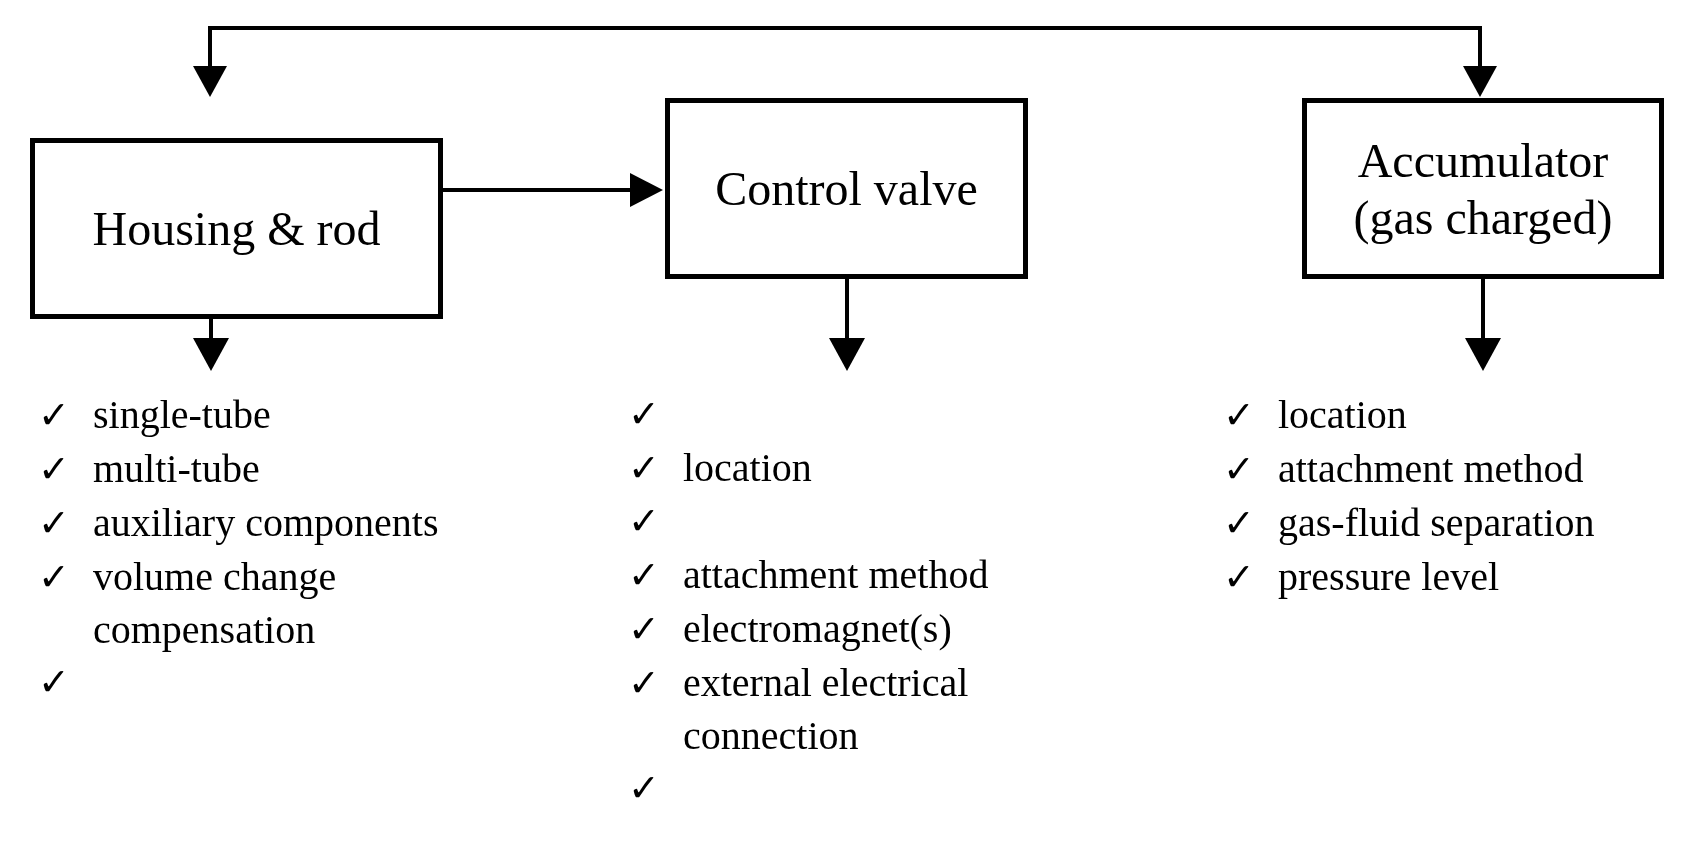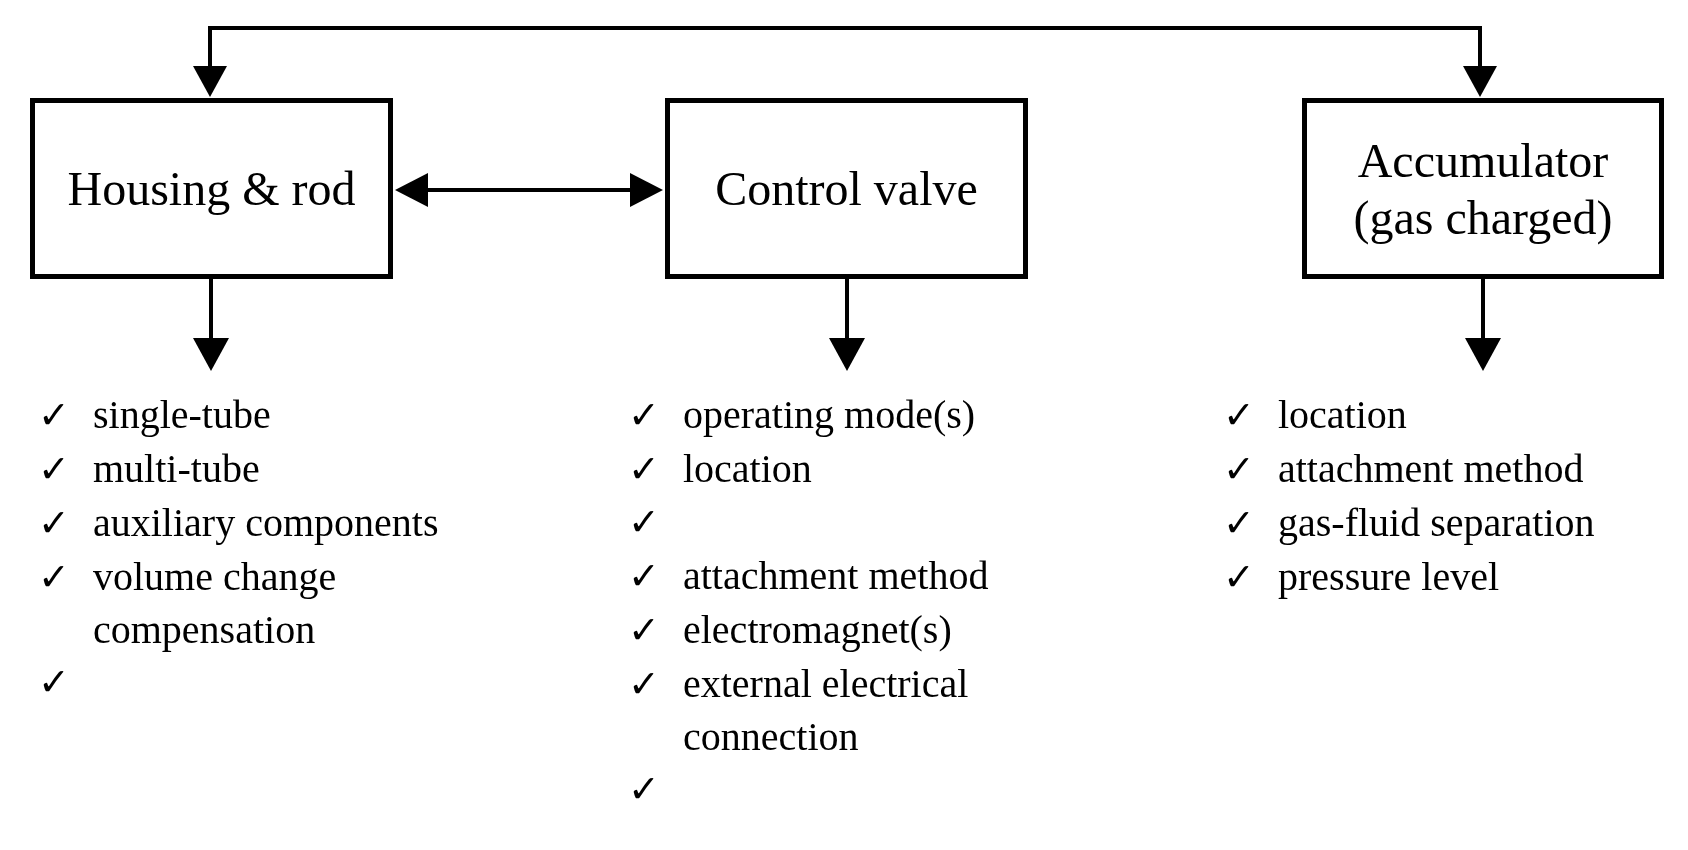--- a/index.html
+++ b/index.html
@@ -32,21 +32,21 @@
     border: 5px solid #000000;
     background: #ffffff;
     display: flex;
     align-items: center;
     justify-content: center;
     text-align: center;
     font-size: 48px;
     line-height: 57px;
     white-space: pre-line;
   }
-  .box-housing     { left: 30px;   width: 363px; }
+  .box-housing     { left: 30px;   width: 413px; margin-top: 40px; }
   .box-valve       { left: 665px;  width: 363px; }
   .box-accumulator { left: 1302px; width: 362px; }
 
   .checklist {
     position: absolute;
     top: 388px;
     font-size: 40px;
     line-height: 53px;
   }
   .list-housing     { left: 38px;   width: 540px; }
@@ -132,21 +132,20 @@
         <span class="itext">volume change
 compensation</span>
       </div>
       <div class="item">
         <span class="check">✓</span>
       </div>
     </div>
   <div class="checklist list-valve">
       <div class="item">
         <span class="check">✓</span>
-        <span class="itext">operating mode(s)</span>
       </div>
       <div class="item">
         <span class="check">✓</span>
         <span class="itext">location</span>
       </div>
       <div class="item">
         <span class="check">✓</span>
       </div>
       <div class="item">
         <span class="check">✓</span>

